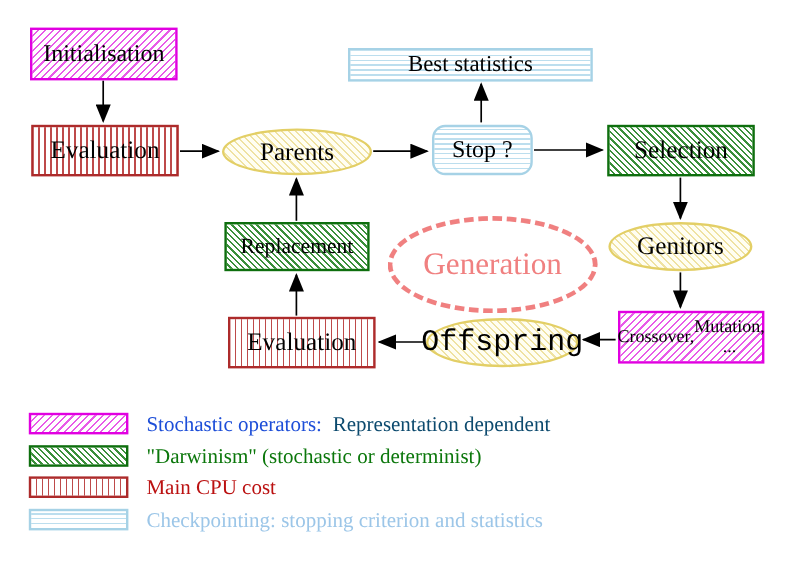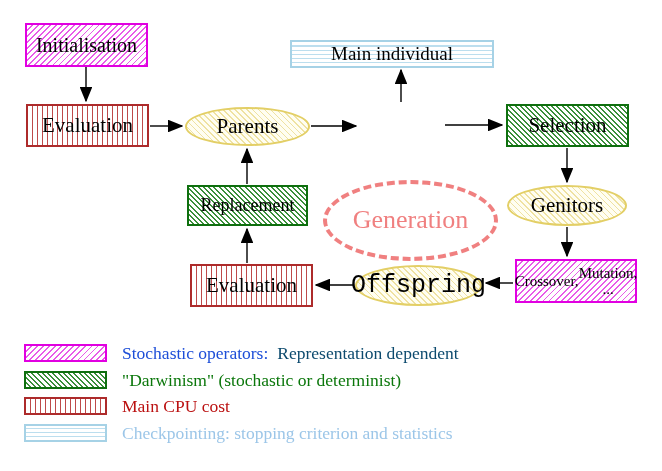--- a/index.html
+++ b/index.html
@@ -59,23 +59,26 @@
 
   <div class="node lines-red" style="left:26px;top:104px;width:123px;height:43px;font-size:21px;">
     <span>Evaluation</span>
   </div>
 
   <div class="node ellipse-yellow" style="left:185px;top:107px;width:125px;height:39px;font-size:21px;">
     <span>Parents</span>
   </div>
 
   <div class="node lines-cyan" style="left:290px;top:40px;width:204px;height:28px;font-size:19px;">
-    <span>Main individual</span>
+    <span>Best statistics</span>
   </div>
 
+  <div class="node lines-cyan rounded" style="left:360px;top:104px;width:84px;height:42px;font-size:20px;">
+    <span>Stop ?</span>
+  </div>
 
   <div class="node hatch-green" style="left:506px;top:104px;width:123px;height:43px;font-size:21px;">
     <span>Selection</span>
   </div>
 
   <div class="node ellipse-yellow" style="left:507px;top:185px;width:120px;height:41px;font-size:21px;">
     <span>Genitors</span>
   </div>
 
   <div class="node hatch-magenta" style="left:515px;top:259px;width:122px;height:44px;font-size:15px;flex-direction:row;">

